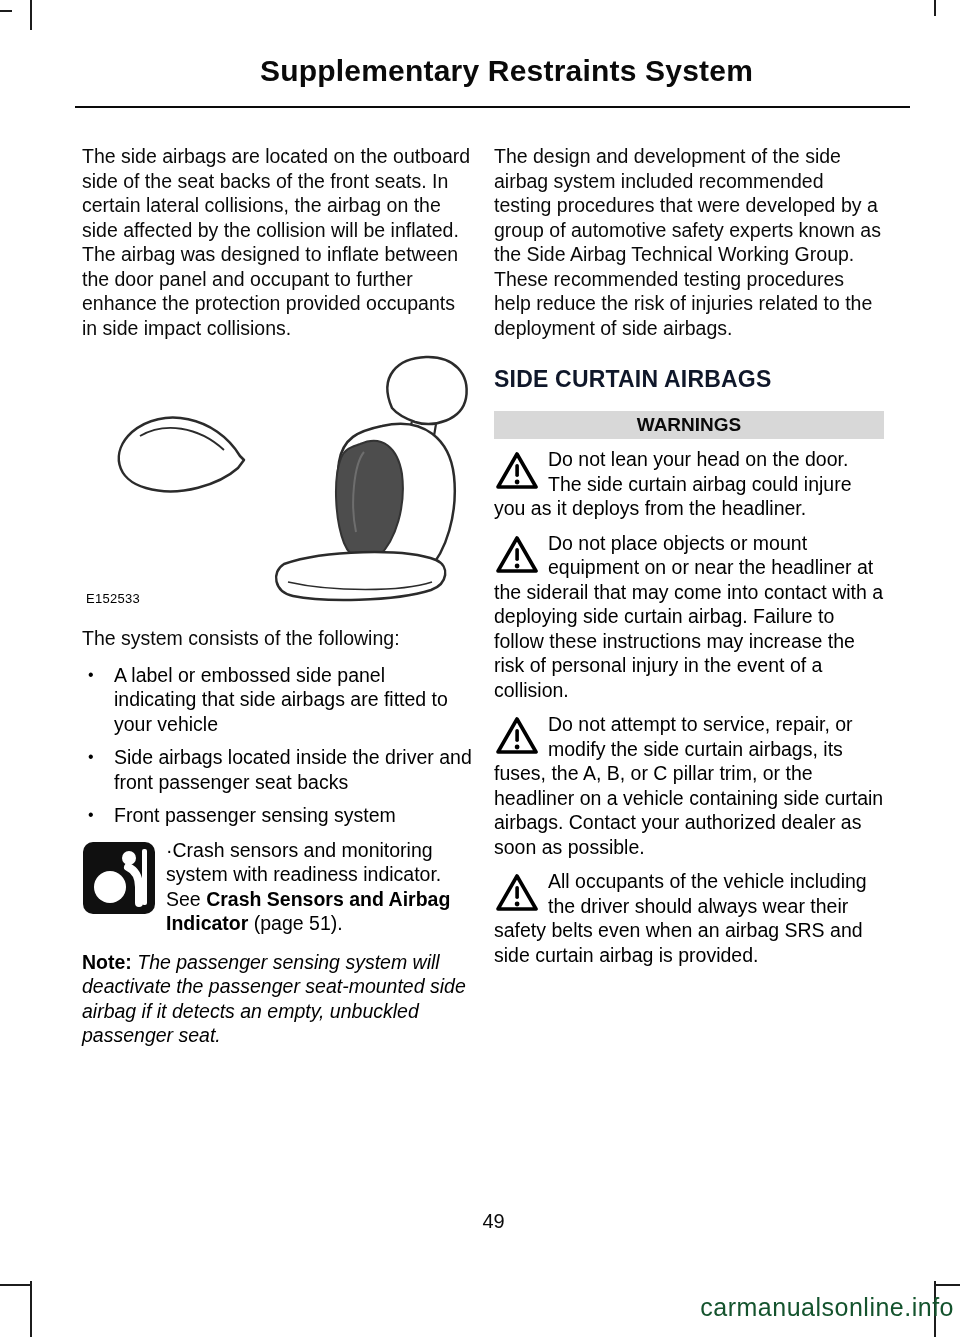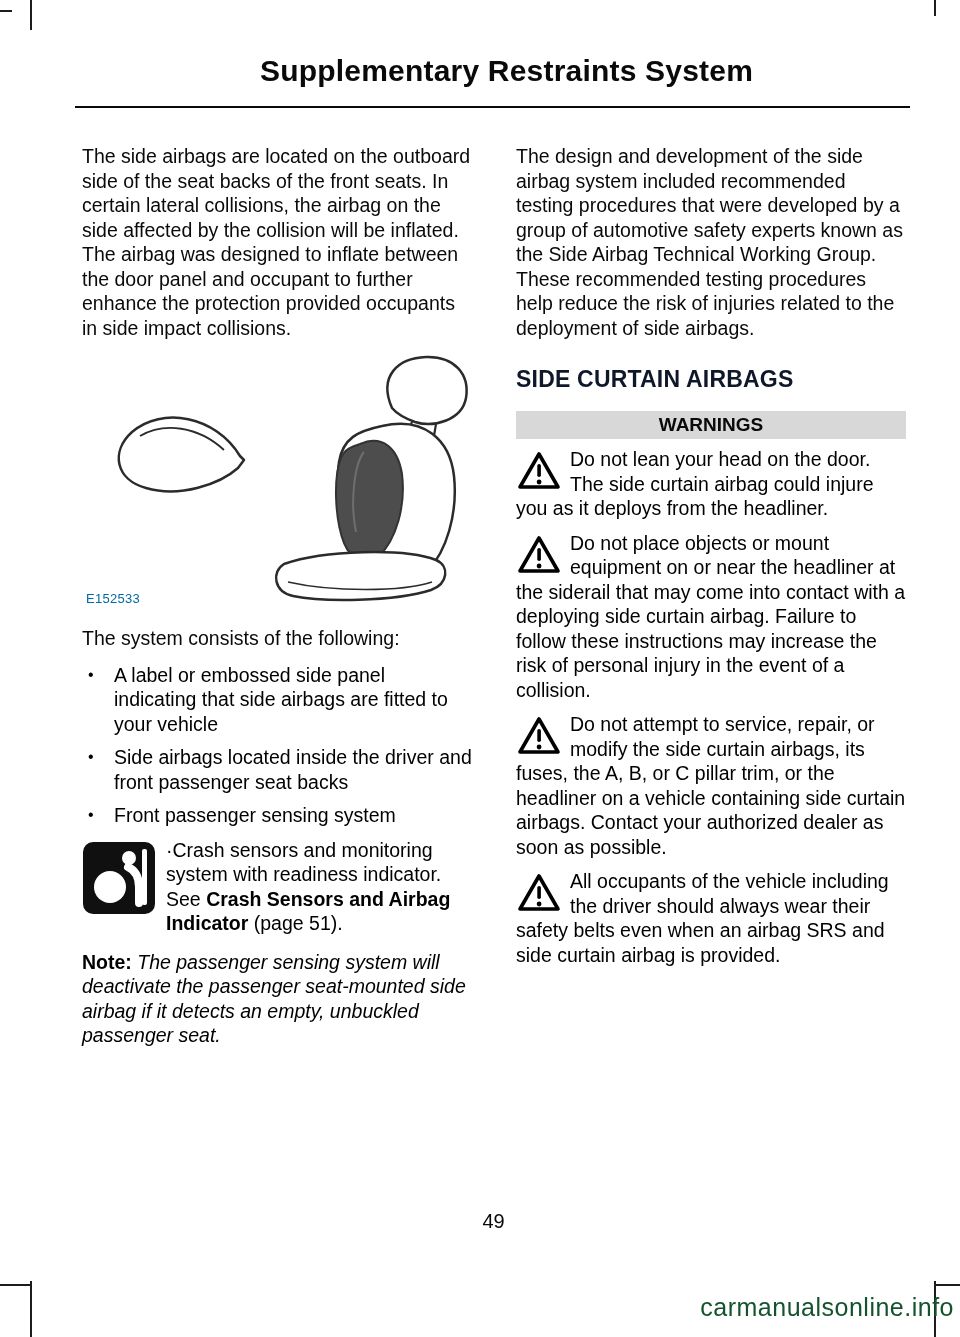--- a/index.html
+++ b/index.html
@@ -24,31 +24,31 @@
 
   
   .header { padding:54px 22px 0 75px; }
   .page-title {
     font-size:30px; font-weight:bold; text-align:center;
     letter-spacing:0.2px; color:#0a0a0a;
   }
   .title-rule { margin-top:18px; border-top:2px solid #0a0a0a; width:835px; }
 
   
-  .columns { display:flex; gap:44px; padding:36px 55px 0 82px; }
+  .columns { display:flex; gap:22px; padding:36px 55px 0 82px; }
   .col { width:390px; flex:0 0 390px; }
   .body-text { font-size:19.5px; line-height:24.5px; color:#0a0a0a; }
   p.body-text { margin-bottom:12px; }
 
   
   .figure { position:relative; width:390px; height:262px; margin:14px 0 10px 0; }
   .figure svg { display:block; }
   .figure-label {
     position:absolute; left:4px; bottom:10px;
-    font-size:13px; color:#0369a1; letter-spacing:0.3px;
+    font-size:13px; color:#000000; letter-spacing:0.3px;
   }
 
   
   .bullets { list-style:none; margin:4px 0 10px 0; }
   .bullets li {
     position:relative; padding-left:32px; margin-bottom:9px;
     font-size:19.5px; line-height:24.5px;
   }
   .bullets li .dot { position:absolute; left:6px; top:0; font-size:16px; }
 

